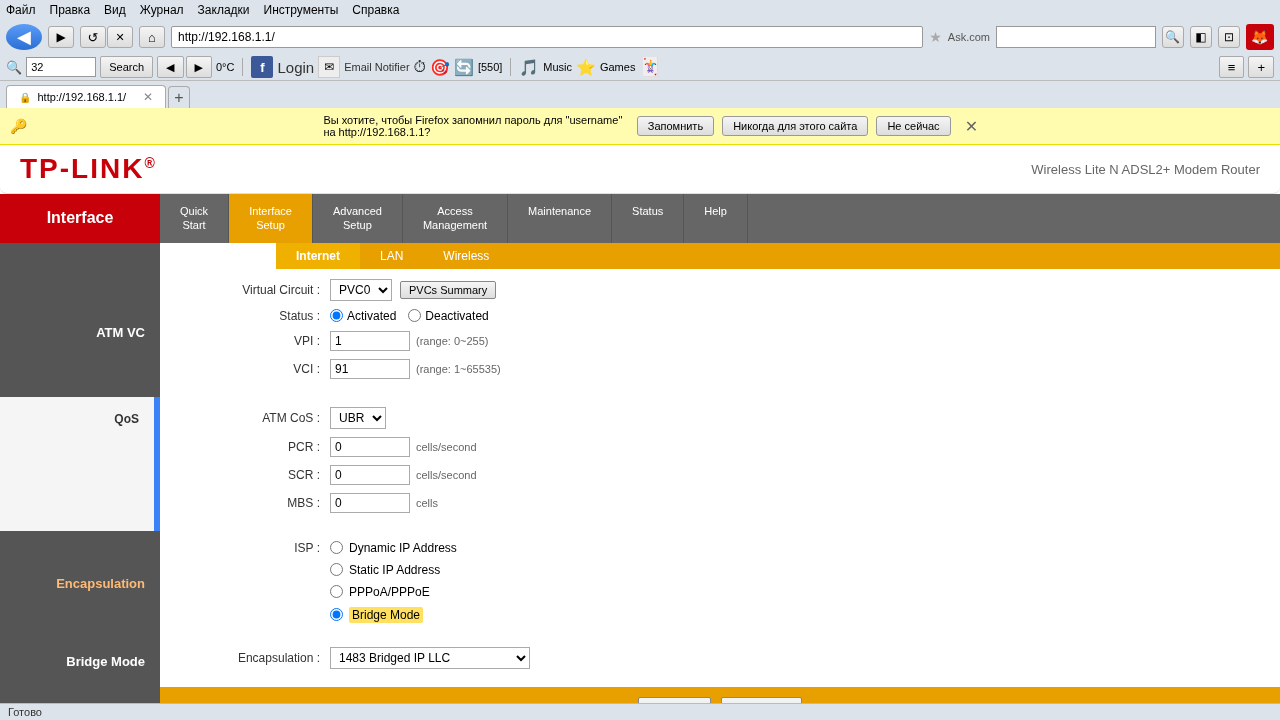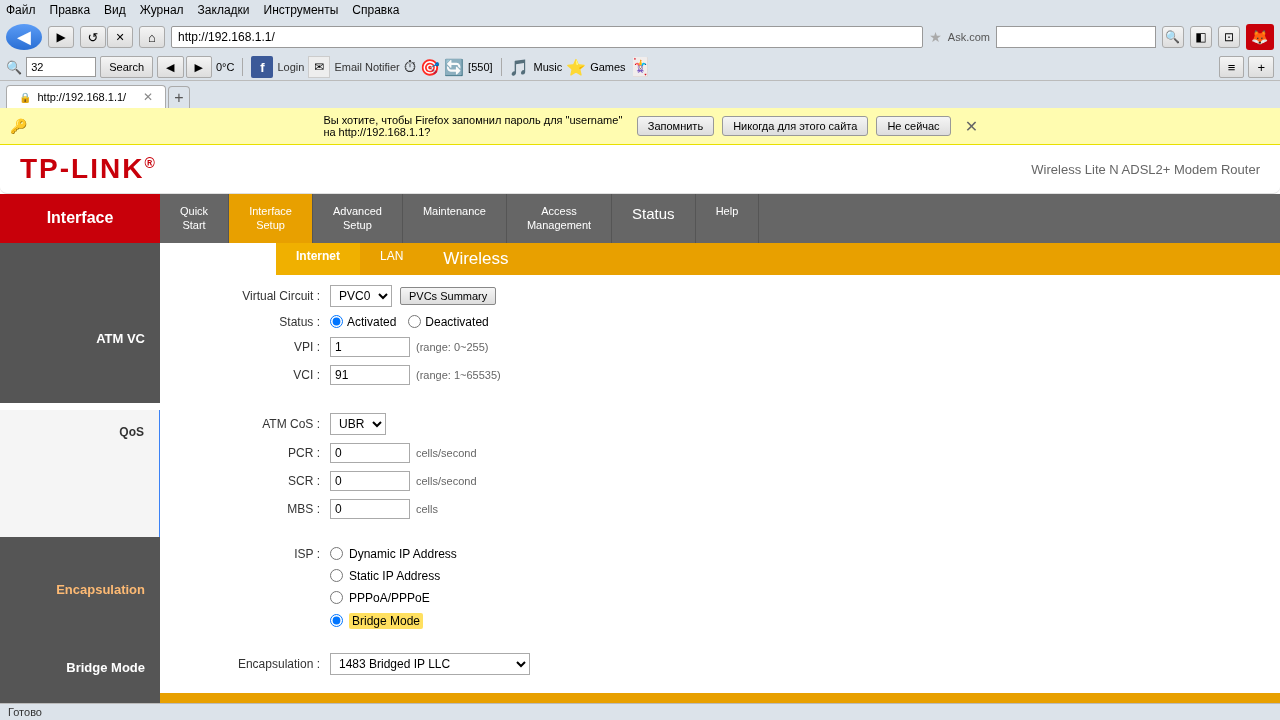--- a/index.html
+++ b/index.html
@@ -122,21 +122,21 @@
     <span style="font-size:13px;color:#666;">🔍</span>
     <input class="search-field" value="32" type="text" style="">
     <button class="toolbar-btn">Search</button>
     <div style="display:flex;align-items:center;gap:2px;">
       <button class="toolbar-btn">◀</button>
       <button class="toolbar-btn">▶</button>
     </div>
     <span style="font-size:11px;">0°С</span>
     <div class="toolbar-sep"></div>
     <span style="width:22px;height:22px;background:#3b5998;color:white;font-weight:bold;display:flex;align-items:center;justify-content:center;font-size:13px;border-radius:2px;cursor:pointer;">f</span>
-    <span style="cursor:pointer;color:#333;font-size:11px;">Login</span>
+    <span style="cursor:pointer;color:#333;font-size:15px;">Login</span>
     <div style="width:22px;height:22px;background:#eee;border:1px solid #ccc;display:flex;align-items:center;justify-content:center;cursor:pointer;">✉</div>
     <span style="cursor:pointer;color:#333;font-size:11px;">Email Notifier</span>
     <span style="cursor:pointer;font-size:16px;">⏱</span>
     <span style="cursor:pointer;font-size:16px;">🎯</span>
     <span style="cursor:pointer;font-size:16px;">🔄</span>
     <span style="font-size:11px;cursor:pointer;">[550]</span>
     <div class="toolbar-sep"></div>
     <span style="cursor:pointer;font-size:16px;">🎵</span>
     <span style="font-size:11px;cursor:pointer;">Music</span>
     <span style="cursor:pointer;font-size:16px;">⭐</span>
@@ -175,33 +175,33 @@
         </div>
         <div style="color:#666;font-size:13px;text-align:right;">Wireless Lite N ADSL2+ Modem Router</div>
       </div>
 
       <div class="router-nav">
         <div class="router-nav-left">Interface</div>
         <div class="router-nav-tabs">
           <div class="nav-tab" style="font-size:11px;line-height:1.3;text-align:center;">Quick<br>Start</div>
           <div class="nav-tab active" style="font-size:11px;line-height:1.3;text-align:center;background:#e8a000;">Interface<br>Setup</div>
           <div class="nav-tab" style="font-size:11px;line-height:1.3;text-align:center;">Advanced<br>Setup</div>
+          <div class="nav-tab" style="font-size:11px;line-height:1.3;text-align:center;">Access<br>Management</div>
           <div class="nav-tab" style="font-size:11px;line-height:1.3;text-align:center;">Maintenance</div>
-          <div class="nav-tab" style="font-size:11px;line-height:1.3;text-align:center;">Access<br>Management</div>
-          <div class="nav-tab" style="font-size:15px;line-height:1.3;text-align:center;">Status</div>
+          <div class="nav-tab" style="font-size:11px;line-height:1.3;text-align:center;">Status</div>
           <div class="nav-tab" style="font-size:11px;line-height:1.3;text-align:center;">Help</div>
         </div>
       </div>
 
       <div style="display:flex;">
         <div style="width:160px;background:#555;"></div>
         <div class="sub-nav" style="flex:1;">
           <div class="sub-tab active" style="background:#f0b000;font-weight:bold;font-size:12px;padding:6px 20px;color:white;cursor:pointer;">Internet</div>
           <div class="sub-tab" style="font-size:12px;padding:6px 20px;color:white;cursor:pointer;">LAN</div>
-          <div class="sub-tab" style="font-size:17px;padding:6px 20px;color:white;cursor:pointer;">Wireless</div>
+          <div class="sub-tab" style="font-size:12px;padding:6px 20px;color:white;cursor:pointer;">Wireless</div>
         </div>
       </div>
 
       <div style="display:flex;">
         <div style="width:160px;background:#555;display:flex;align-items:center;justify-content:flex-end;padding-right:15px;">
           <span style="color:white;font-weight:bold;font-size:13px;">ATM VC</span>
         </div>
         <div style="flex:1;background:white;padding:10px 30px;">
 
           <div class="form-row">
@@ -234,21 +234,21 @@
 
           <div class="form-row">
             <div class="form-label">VCI :</div>
             <input class="form-input" type="text" value="91" style="">
             <span class="form-hint">(range: 1~65535)</span>
           </div>
         </div>
       </div>
 
       <div style="display:flex;">
-        <div style="width:160px;background:#f5f5f5;border-right:1px solid #3b82f6;display:flex;align-items:flex-start;justify-content:flex-end;padding:15px 15px 0 0;margin-top:7px;">
+        <div style="width:160px;background:#f5f5f5;border-right:6px solid #3b82f6;display:flex;align-items:flex-start;justify-content:flex-end;padding:15px 15px 0 0;">
           <span style="font-weight:bold;font-size:12px;color:#333;">QoS</span>
         </div>
         <div style="flex:1;background:white;padding:10px 30px;">
 
           <div class="form-row">
             <div class="form-label">ATM CoS :</div>
             <select class="form-select">
               <option>UBR</option>
             </select>
           </div>

